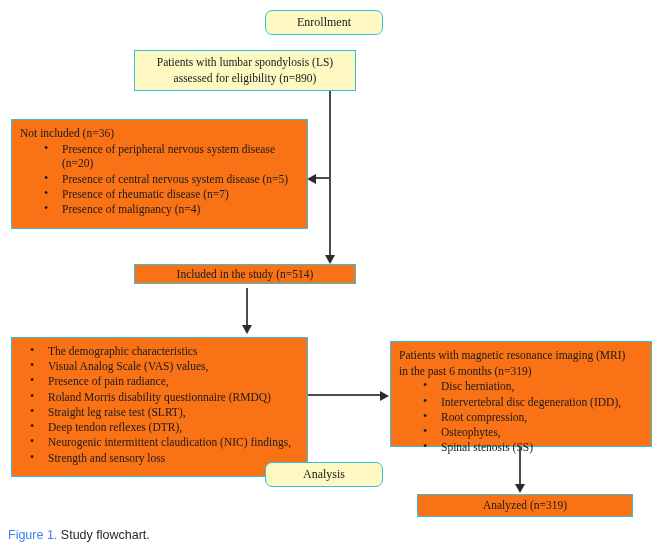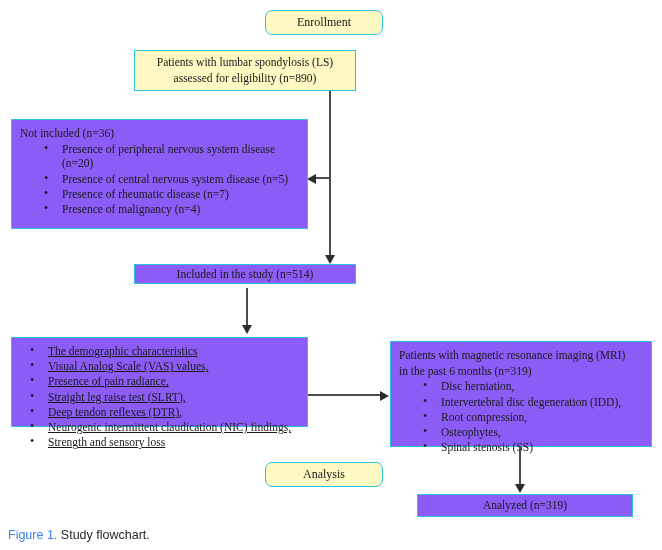--- a/index.html
+++ b/index.html
@@ -21,21 +21,21 @@
     left: 0; top: 0;
     width: 662px;
     height: 550px;
   }
 
   
   .box {
     position: absolute;
     box-sizing: border-box;
     border: 1.5px solid #2ec2de;
-    background: #8b5cf6;
+    background: #f97316;
     font-size: 11.5px;
     line-height: 1.28;
     color: #1a1a1a;
   }
   .box.white { background: #fef9c3; }
   .box.stage {
     background: #fef9c3;
     border: 1.5px solid #2ec2de;
     border-radius: 7px;
     display: flex;
@@ -156,25 +156,26 @@
     </ul>
   </div>
 
   <div class="box center" style="left:134px; top:264px; width:222px; height:20px;">
     <span>Included in the study (n=514)</span>
   </div>
 
   <div class="vline" style="left:246px; top:288px; height:42px;"></div>
   <div class="arrow-down" style="left:241.5px; top:325px;"></div>
 
-  <div class="box pad" style="left:11px; top:337px; width:297px; height:90px;text-decoration:underline;">
+  <div class="box pad" style="left:11px; top:337px; width:297px; height:140px;">
     <ul class="bullets" style="margin-left:8px;">
       <li>The demographic characteristics</li>
       <li>Visual Analog Scale (VAS) values,</li>
       <li>Presence of pain radiance,</li>
+      <li>Roland Morris disability questionnaire (RMDQ)</li>
       <li>Straight leg raise test (SLRT),</li>
       <li>Deep tendon reflexes (DTR),</li>
       <li>Neurogenic intermittent claudication (NIC) findings,</li>
       <li>Strength and sensory loss</li>
     </ul>
   </div>
 
   <div class="hline" style="left:308px; top:394px; width:72px;"></div>
   <div class="arrow-right" style="left:380px; top:390.5px;"></div>
 

